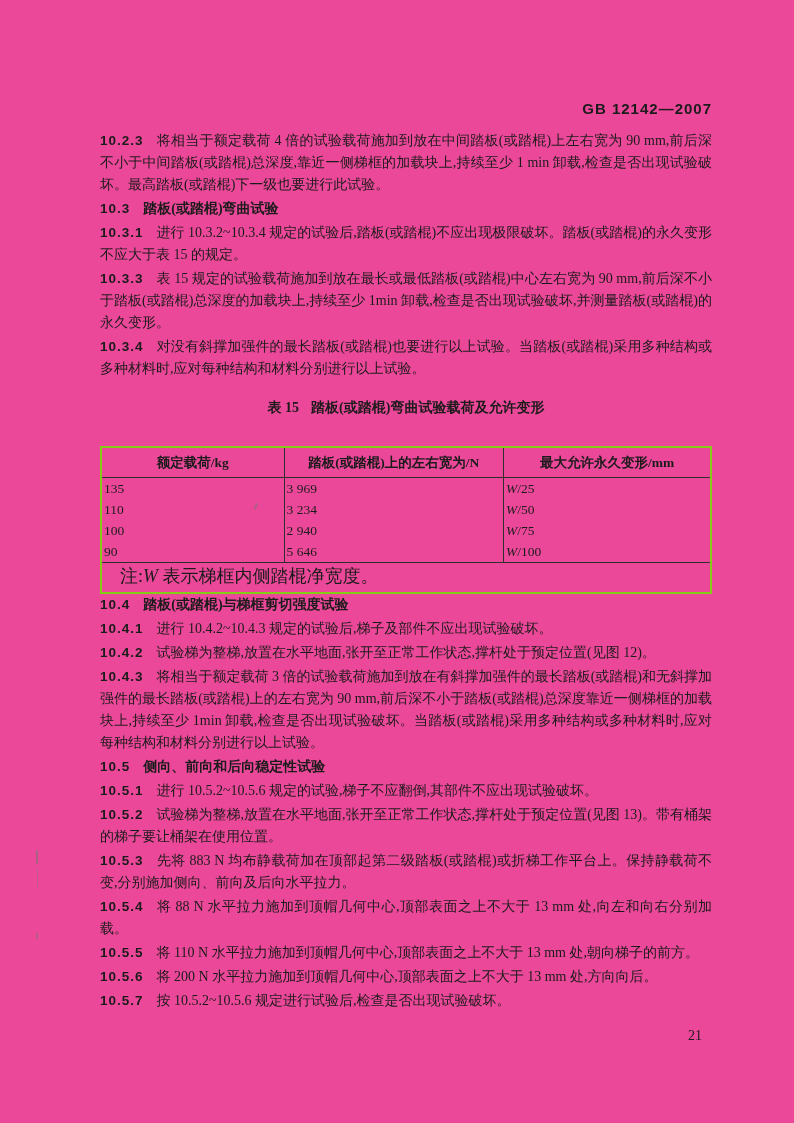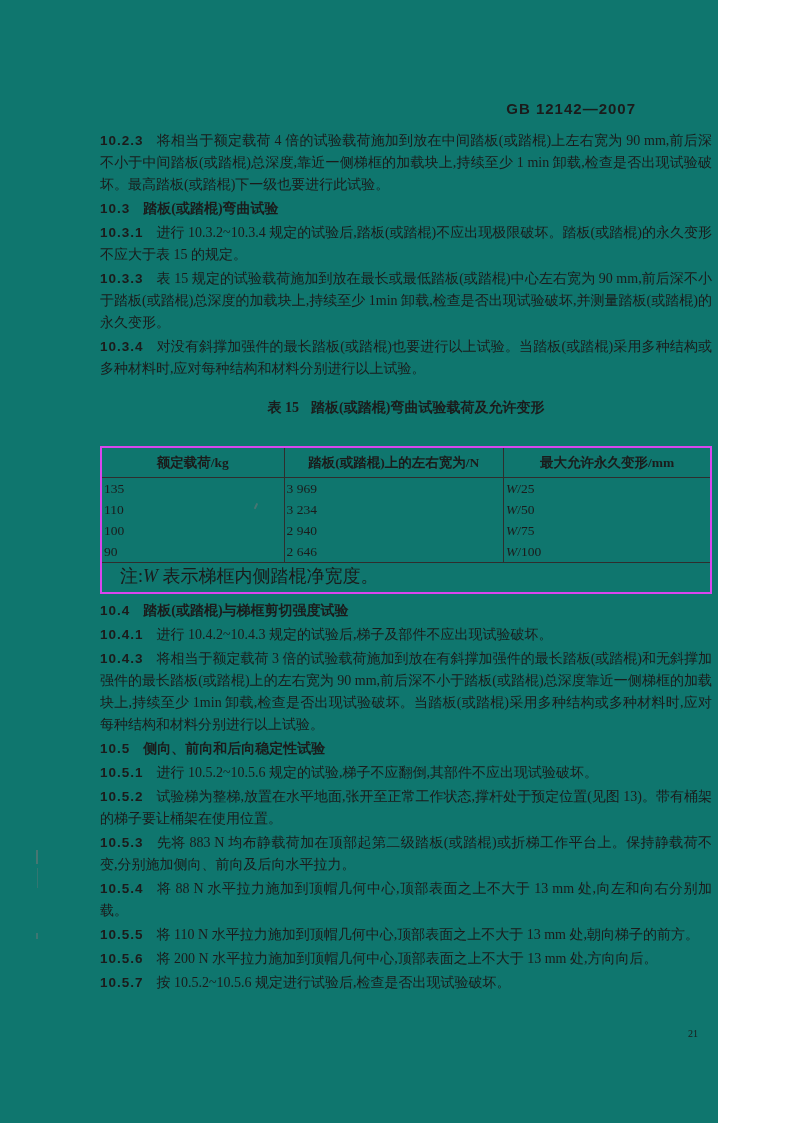--- a/index.html
+++ b/index.html
@@ -1,18 +1,18 @@
 <!DOCTYPE html>
 <html lang="zh"><head>
 <meta charset="utf-8">
 <style>
   html,body { margin:0; padding:0; background:#ffffff; }
   .page {
-    position:relative; width:718px; height:1123px;
-    background:#0f766e; overflow:hidden;
+    position:relative; width:794px; height:1123px;
+    background:#ec4899; overflow:hidden;
     font-family:"Liberation Serif","DejaVu Serif",serif;
     color:#1b1b1b;
   }
   .std-header {
     position:absolute; top:100px; right:82px;
     font-family:"Liberation Sans","DejaVu Sans",sans-serif;
     font-weight:bold; font-size:15px; letter-spacing:1px;
   }
   .content {
     position:absolute; left:100px; top:130px; width:612px;
@@ -25,34 +25,34 @@
     font-weight:bold; font-size:13.5px; letter-spacing:1px;
     margin-right:13px; white-space:nowrap;
   }
   .tbl-title {
     text-align:center; font-weight:bold; font-size:14px;
     margin:18px 0 5px 0; line-height:20px;
   }
   .tbl-title .t-label { margin-right:12px; }
   table.t15 {
     width:100%; border-collapse:collapse; table-layout:fixed;
-    border:2px solid #d946ef; font-size:13.5px;margin-top:28px;
+    border:2px solid #84cc16; font-size:13.5px;margin-top:28px;
   }
   table.t15 th {
     font-weight:bold; text-align:center; height:27px;
     border-bottom:1.5px solid #2e2e2e; padding:1px 2px;
   }
   table.t15 td { padding:2px 2px; line-height:17px; }
   table.t15 .vline { border-right:1.2px solid #2e2e2e; }
   table.t15 tr.note-row td {
     text-align:left; padding:5px 4px 7px 18px; font-size:18px;
     border-top:1.5px solid #2e2e2e;
   }
   .wvar { font-style:italic; font-family:"Liberation Serif","DejaVu Serif",serif; }
-  .page-num { position:absolute; top:1028px; left:688px; font-size:10px; }
+  .page-num { position:absolute; top:1028px; left:688px; font-size:14px; }
   .artifact { position:absolute; background:#777; }
   .a1 { left:36px; top:850px; width:2px; height:14px; opacity:.55; }
   .a2 { left:37px; top:868px; width:1px; height:20px; opacity:.35; }
   .a3 { left:36px; top:933px; width:2px; height:6px; opacity:.45; }
   .a4 { left:255px; top:503px; width:1.5px; height:6px; opacity:.55; transform:rotate(25deg); }
 </style>
 </head>
 <body>
 
 <div class="page">
@@ -96,33 +96,34 @@
           <td class="vline">3 234</td>
           <td><i class="wvar">W</i><span>/50</span></td>
         </tr>
         <tr>
           <td class="vline">100</td>
           <td class="vline">2 940</td>
           <td><i class="wvar">W</i><span>/75</span></td>
         </tr>
         <tr>
           <td class="vline">90</td>
-          <td class="vline">2 646</td>
+          <td class="vline">5 646</td>
           <td><i class="wvar">W</i><span>/100</span></td>
         </tr>
         <tr class="note-row">
           <td colspan="3"><span>注:</span><i class="wvar">W</i><span> 表示梯框内侧踏棍净宽度。</span></td>
         </tr>
       </tbody>
     </table>
 
-    <p class="heading" style="margin-top:6px"><span class="cnum">10.4</span><span class="ctext">踏板(或踏棍)与梯框剪切强度试验</span></p>
+    <p class="heading" style="margin-top:0"><span class="cnum">10.4</span><span class="ctext">踏板(或踏棍)与梯框剪切强度试验</span></p>
 
     <p class="clause"><span class="cnum">10.4.1</span><span class="ctext">进行 10.4.2~10.4.3 规定的试验后,梯子及部件不应出现试验破坏。</span></p>
 
+    <p class="clause"><span class="cnum">10.4.2</span><span class="ctext">试验梯为整梯,放置在水平地面,张开至正常工作状态,撑杆处于预定位置(见图 12)。</span></p>
 
     <p class="clause"><span class="cnum">10.4.3</span><span class="ctext">将相当于额定载荷 3 倍的试验载荷施加到放在有斜撑加强件的最长踏板(或踏棍)和无斜撑加强件的最长踏板(或踏棍)上的左右宽为 90 mm,前后深不小于踏板(或踏棍)总深度靠近一侧梯框的加载块上,持续至少 1min 卸载,检查是否出现试验破坏。当踏板(或踏棍)采用多种结构或多种材料时,应对每种结构和材料分别进行以上试验。</span></p>
 
     <p class="heading"><span class="cnum">10.5</span><span class="ctext">侧向、前向和后向稳定性试验</span></p>
 
     <p class="clause"><span class="cnum">10.5.1</span><span class="ctext">进行 10.5.2~10.5.6 规定的试验,梯子不应翻倒,其部件不应出现试验破坏。</span></p>
 
     <p class="clause"><span class="cnum">10.5.2</span><span class="ctext">试验梯为整梯,放置在水平地面,张开至正常工作状态,撑杆处于预定位置(见图 13)。带有桶架的梯子要让桶架在使用位置。</span></p>
 
     <p class="clause"><span class="cnum">10.5.3</span><span class="ctext">先将 883 N 均布静载荷加在顶部起第二级踏板(或踏棍)或折梯工作平台上。保持静载荷不变,分别施加侧向、前向及后向水平拉力。</span></p>

